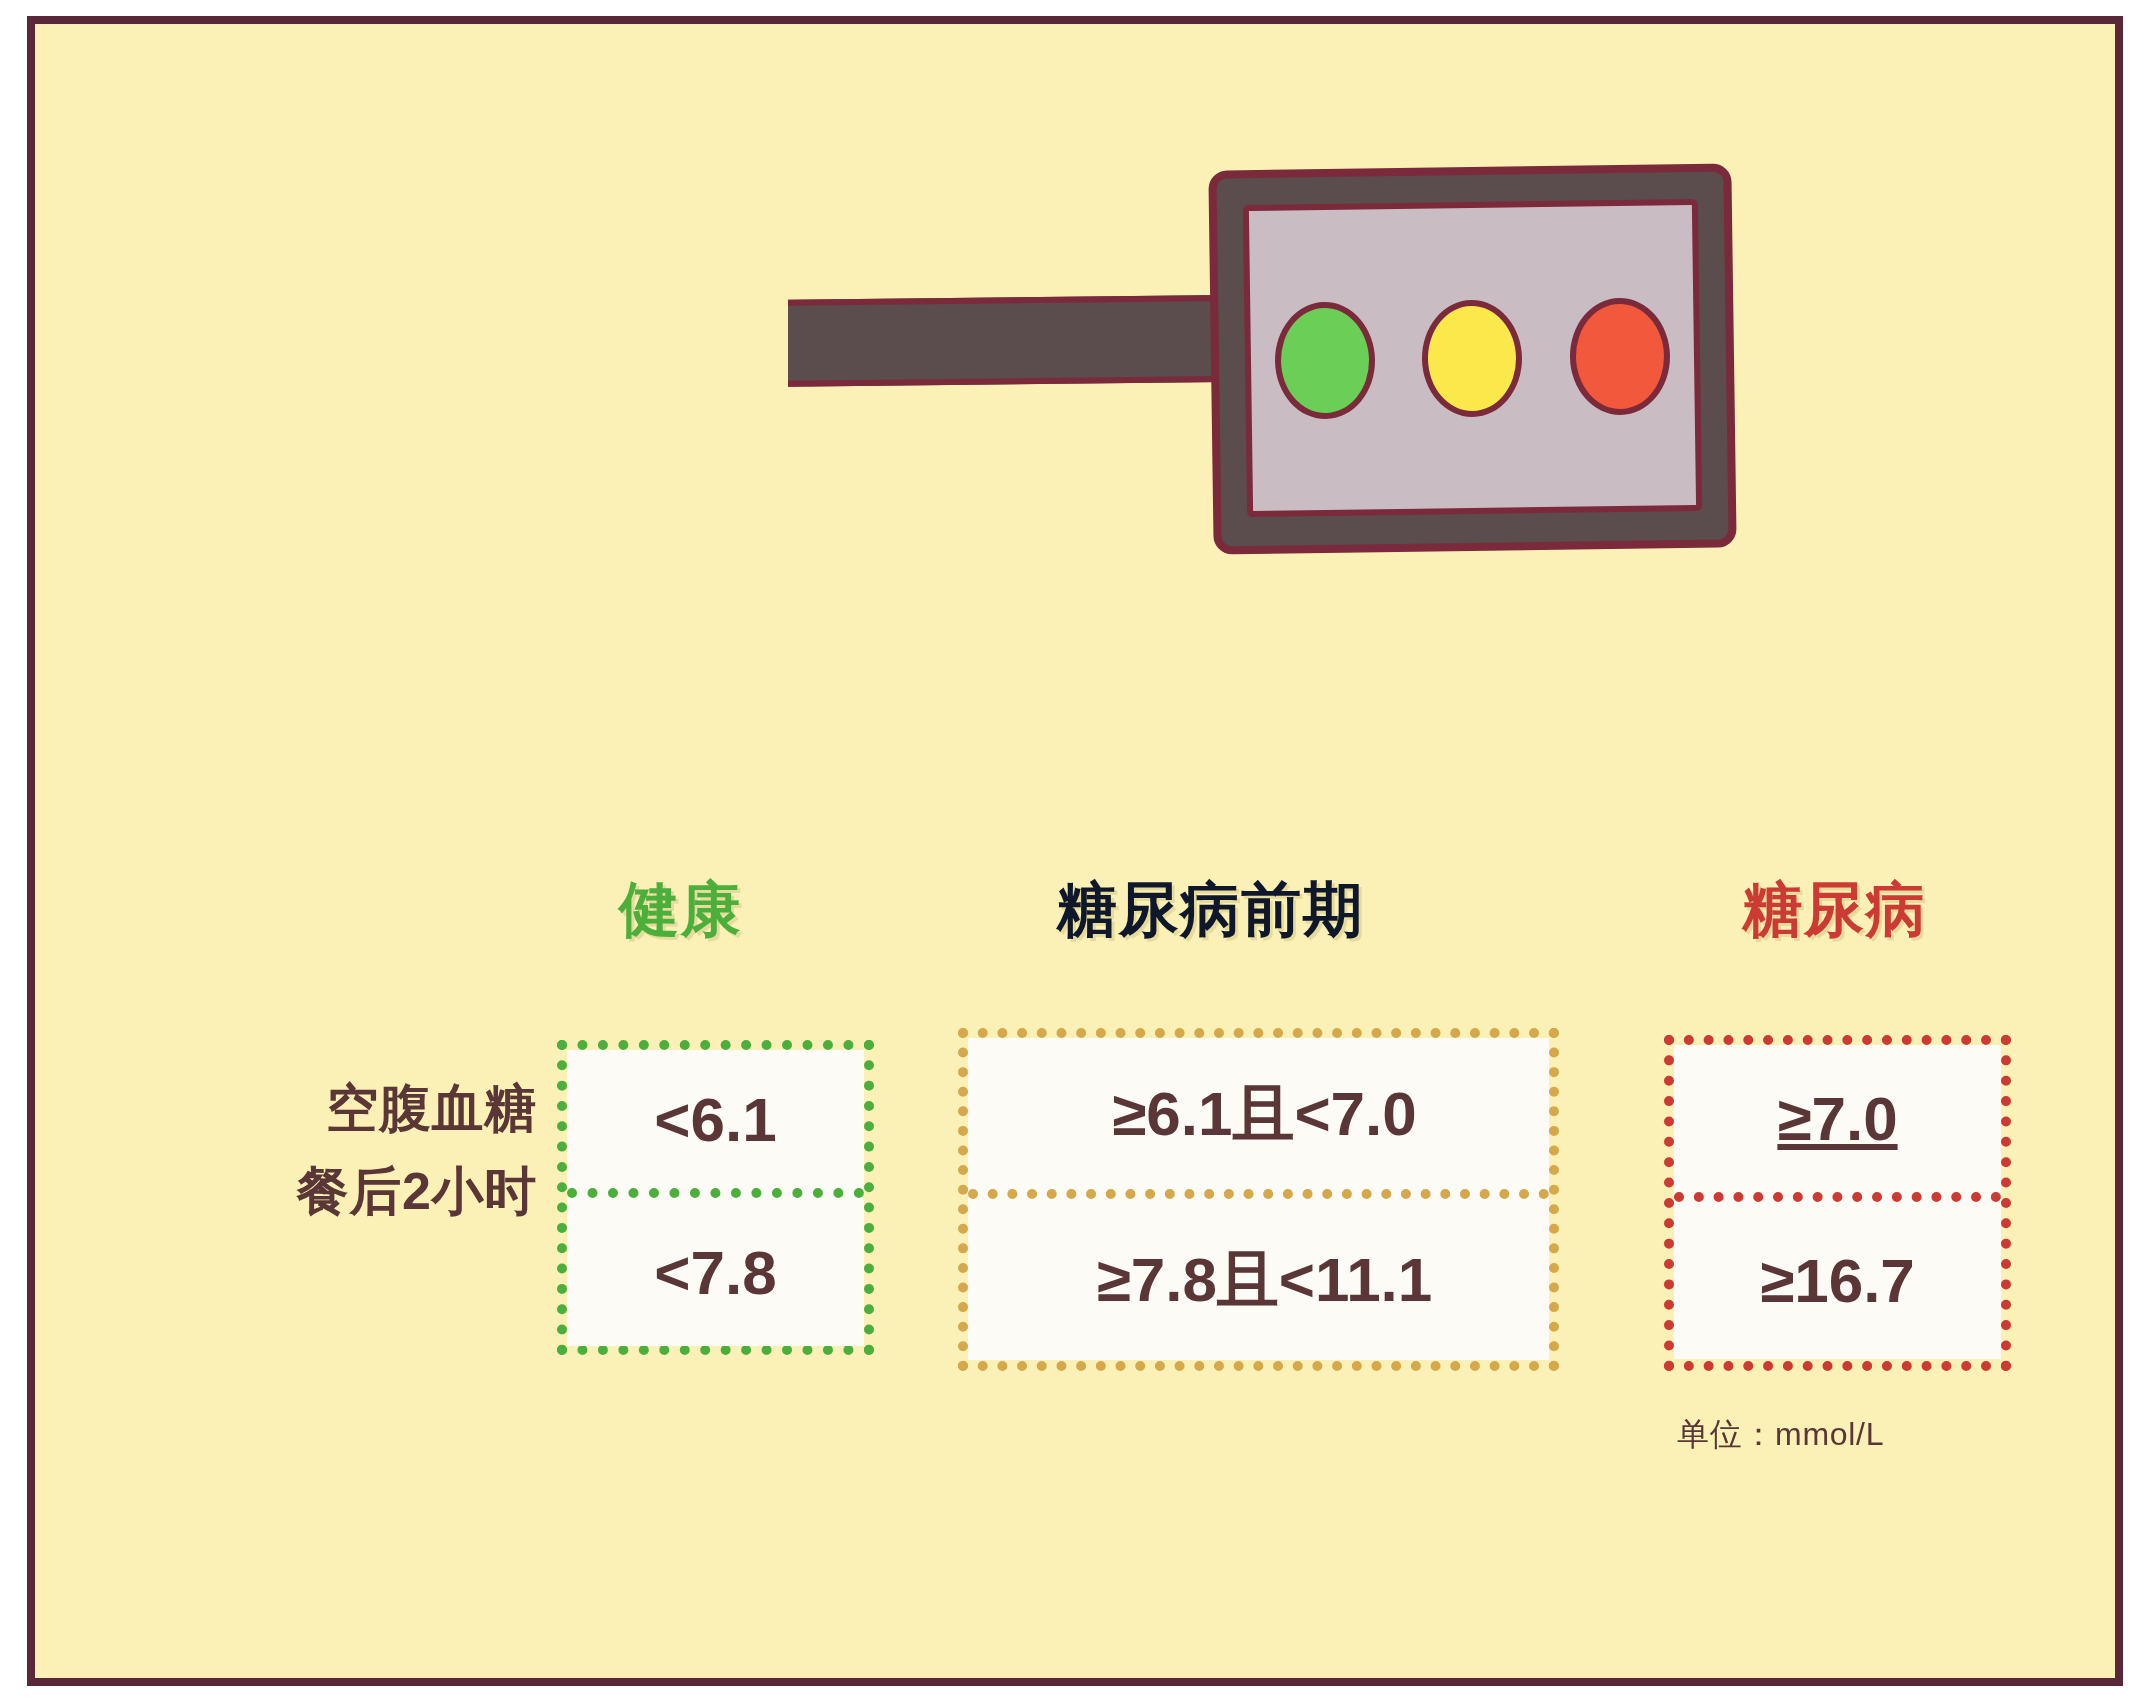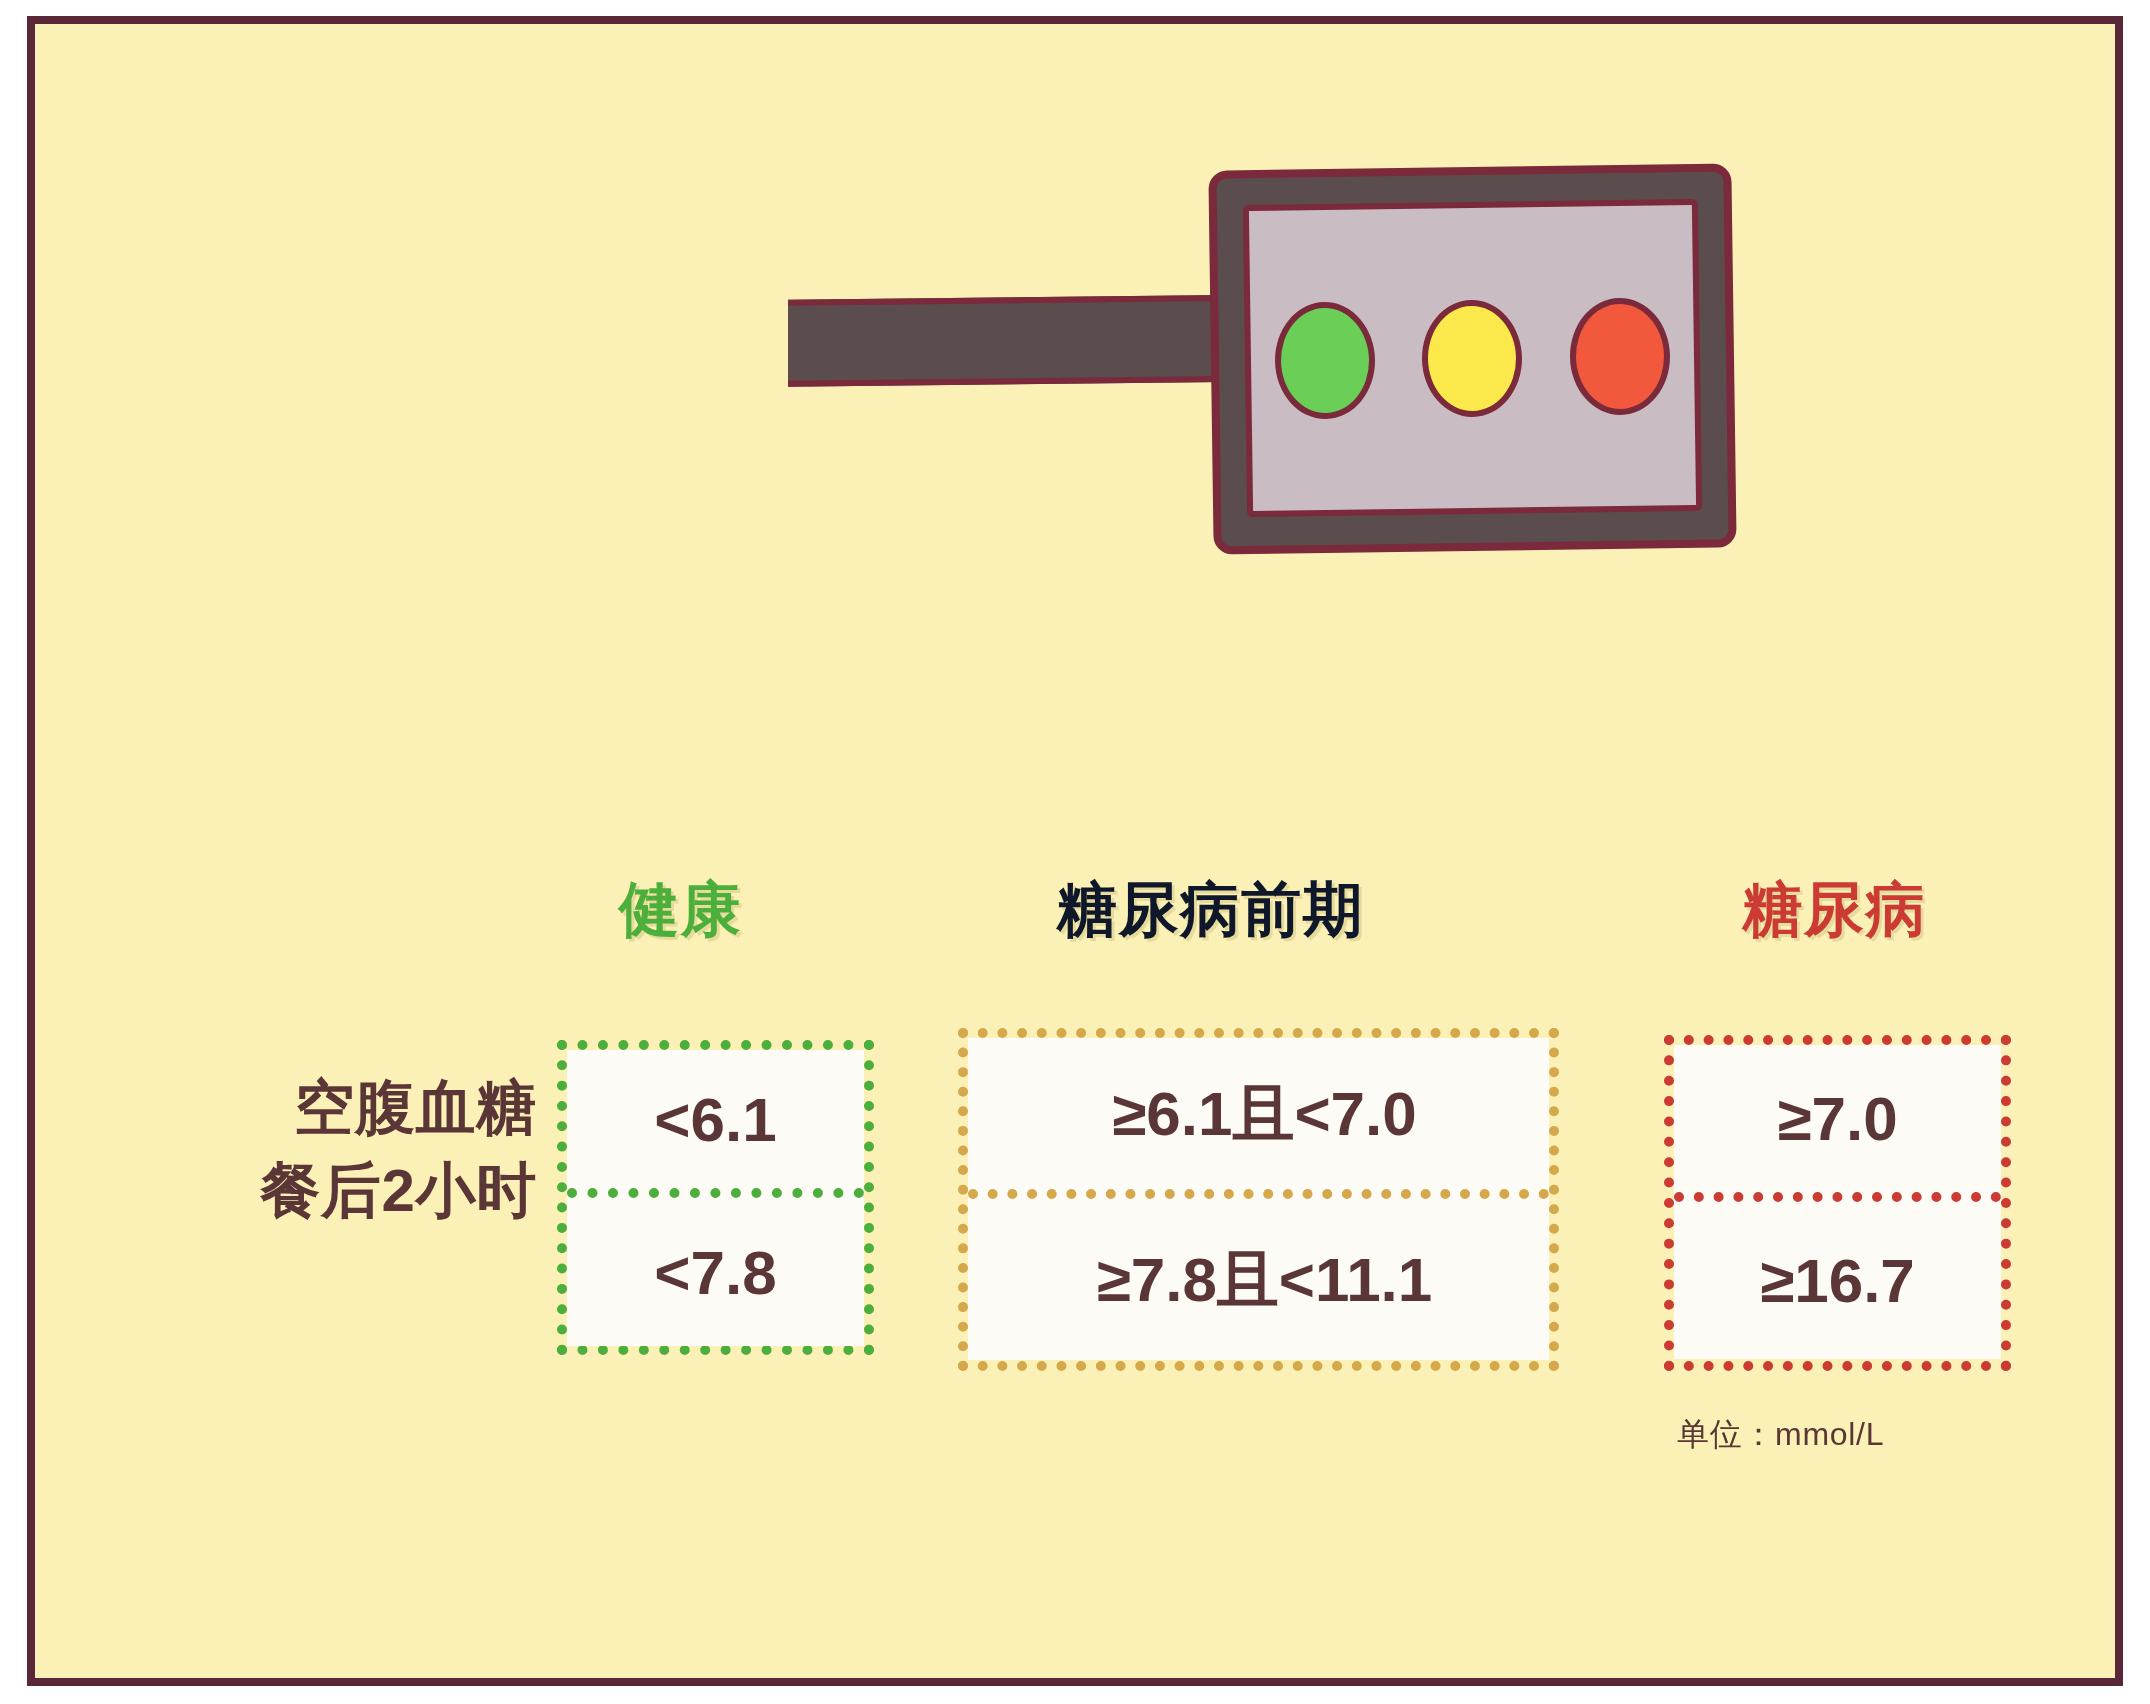--- a/index.html
+++ b/index.html
@@ -110,21 +110,21 @@
   .col-head.c0 { left: 502px;  width: 287px;  color: #4caf3c; }
   .col-head.c1 { left: 867px; width: 617px;  color: #0f172a; }
   .col-head.c2 { left: 1570px; width: 459px;  color: #cc3b33; }
 
   
   .row-label {
     position: absolute;
     left: 86px;
     width: 416px;
     text-align: right;
-    font-size: 60px;
+    font-size: 52px;
     font-weight: bold;
     color: #5a3636;
     white-space: nowrap;
     letter-spacing: 0.7px;
   }
   .row-label.rl0 { top: 231px; }
   .row-label.rl1 { top: 314px; }
   .row-label-inner { display: inline-block; line-height: 86px; }
 
   
@@ -156,21 +156,21 @@
   
   .vbox.o { left: 923px; top: 194px; width: 601px; height: 343px;
             border: 10.8px dotted #d4a84b; }
   .vbox.o .vcell { height: 161px; padding-left: 12px; }
   .vbox.o .vcell.top { border-bottom: 10.8px dotted #d4a84b; }
 
   
   .vbox.r { left: 1629px; top: 201px; width: 347px; height: 336px;
             border: 10.8px dotted #cc3b33; }
   .vbox.r .vcell { height: 157px; }
-  .vbox.r .vcell.top { border-bottom: 10.8px dotted #cc3b33; }
+  .vbox.r .vcell.top { border-bottom: 10.8px dotted #cc3b33; text-decoration: underline; }
 
   .unit-note {
     position: absolute;
     left: 1642px;
     top: 579px;
     font-size: 32px;
     color: #5a3636;
     white-space: nowrap;
     letter-spacing: 0.7px;
   }

